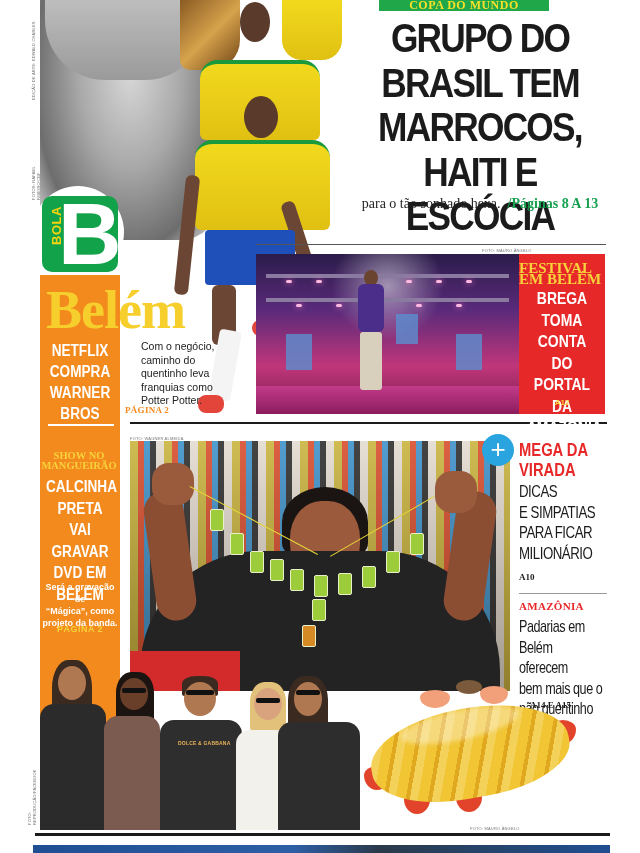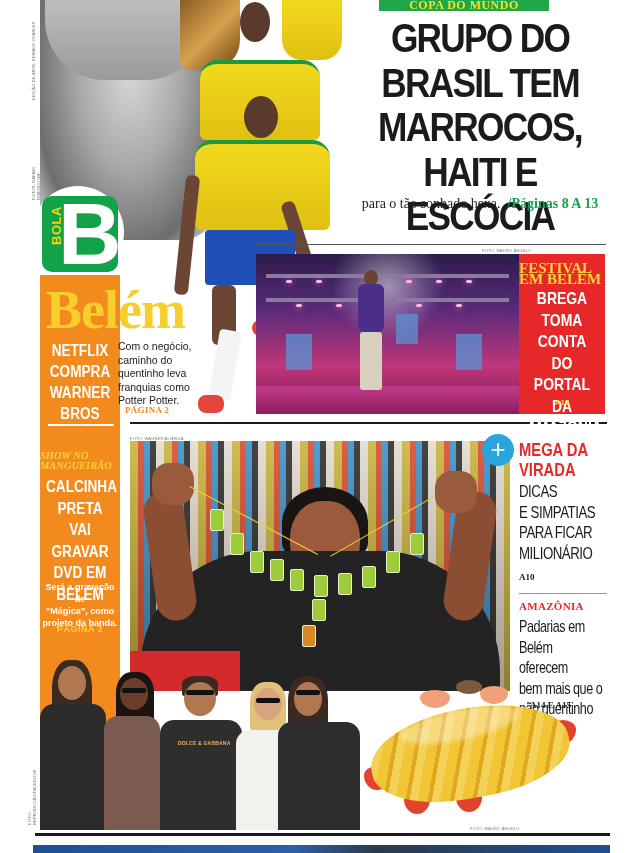--- a/index.html
+++ b/index.html
@@ -39,25 +39,25 @@
   .main-deck { left: 330px; top: 194px; width: 300px; text-align: center; font-family: "Liberation Serif", serif; font-size: 14px; line-height: 19px; color: #222; }
   .main-deck .pg { color: #17a050; font-weight: 700; }
 
   
   .hr-black { height: 3px; background: #1b1b1b; }
 
   
   .orange-col { left: 40px; top: 275px; width: 80px; height: 535px; background: #f28a1e; }
   .voce { left: 46px; top: 280px; font-family: "Liberation Serif", serif; font-weight: 700; font-size: 54px; color: #f7cf2c; line-height: 60px; letter-spacing: -1px; }
   .netflix-head { left: 40px; top: 340px; width: 80px; text-align: center; font-weight: 900; font-size: 16px; line-height: 21px; color: #ffffff; transform: scaleX(0.85); transform-origin: 50% 0; }
-  .netflix-deck { left: 118px; top: 340px; width: 80px; font-size: 10.5px; line-height: 13.5px; color: #222; }
+  .netflix-deck { left: 141px; top: 340px; width: 80px; font-size: 10.5px; line-height: 13.5px; color: #222; }
   .netflix-pg { left: 125px; top: 405px; font-family: "Liberation Serif", serif; font-weight: 700; font-size: 9px; color: #f28a1e; letter-spacing: 0.3px; }
 
   .or-rule { left: 48px; top: 424px; width: 66px; height: 2px; background: #ffffff; }
-  .show-kicker { left: 40px; top: 451px; width: 78px; font-family: "Liberation Serif", serif; font-weight: 700; font-size: 10.5px; line-height: 10px; color: #f7d23a; font-style: italic; }
+  .show-kicker { left: 40px; top: 451px; width: 78px; text-align: center; font-family: "Liberation Serif", serif; font-weight: 700; font-size: 10.5px; line-height: 10px; color: #f7d23a; }
   .show-head { left: 40px; top: 476px; width: 80px; text-align: center; font-weight: 900; font-size: 16px; line-height: 21.5px; color: #ffffff; transform: scaleX(0.85); transform-origin: 50% 0; }
   .show-deck { left: 40px; top: 581px; width: 80px; text-align: center; font-weight: 700; font-size: 9px; line-height: 12px; color: #ffffff; }
   .show-pg { left: 40px; top: 624px; width: 80px; text-align: center; font-weight: 700; font-size: 9px; color: #f7d23a; letter-spacing: 0.5px; }
 
   
   .festival-photo { left: 256px; top: 254px; width: 263px; height: 160px;
     background:
       radial-gradient(ellipse at 50% 20%, rgba(255,255,255,0.5) 0, rgba(255,255,255,0) 30%),
       linear-gradient(180deg,#2b1c4a 0%,#5a2a7a 35%,#c0367a 70%,#7a1d4d 100%); overflow: hidden; }
   .truss { position: absolute; left: 10px; right: 10px; height: 4px; background: #8a7aa0; }

